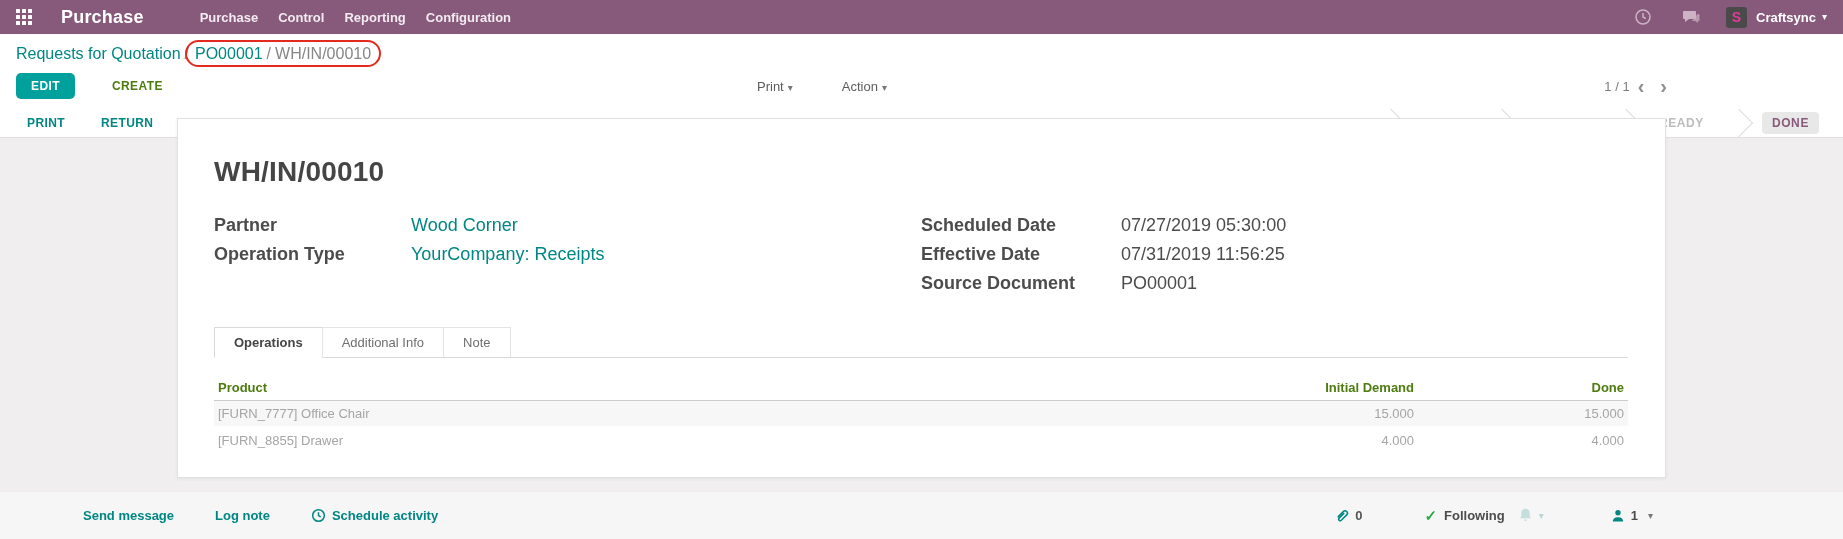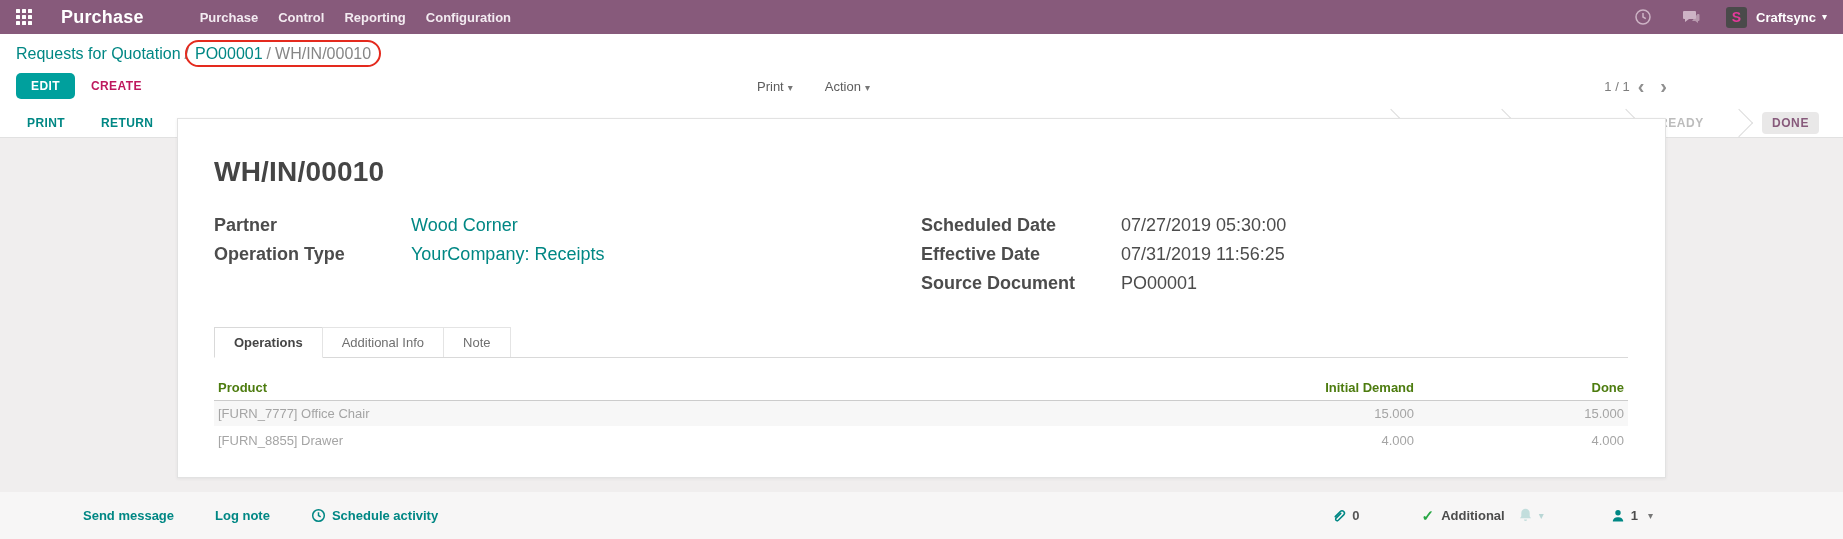--- a/index.html
+++ b/index.html
@@ -37,23 +37,23 @@
   .bc-link { color:#008784; cursor:pointer; }
   .bc-sep { color:#888; padding:0 4px; }
   .bc-current { color:#868686; }
   .bc-annot { position:relative; display:inline-block; padding:0 2px;text-align:center; }
   .red-oval { position:absolute; border:2.5px solid #e42a1e; border-radius:14px;
     top:-5px; bottom:-4px; left:-8px; right:-8px; pointer-events:none; }
   
   .cp-row { display:flex; align-items:center; padding:7px 16px 9px; position:relative; }
   .btn-edit { background:#00A09D; color:#fff; border:none; font-family:inherit;
     font-size:12px; font-weight:700; letter-spacing:.4px; padding:6px 15px; border-radius:5px; cursor:pointer; }
-  .btn-create { color:#be185d; font-size:12px; font-weight:700; letter-spacing:.4px;
-    margin-left:16px; cursor:pointer; }
-  .cp-dropdowns { position:absolute; left:757px; display:flex; gap:32px;align-items:center; }
+  .btn-create { color:#4d7c0f; font-size:12px; font-weight:700; letter-spacing:.4px;
+    margin-left:37px; cursor:pointer; }
+  .cp-dropdowns { position:absolute; left:757px; display:flex; gap:49px;align-items:center; }
   .dropdown-toggle { font-size:13px; color:#5c5c5c; cursor:pointer; }
   .dropdown-toggle .caret { color:#777; margin-left:4px; }
   .pager { margin-left:auto; display:flex; align-items:center; color:#7d7d7d; font-size:13px; margin-right:152px; }
   .pager-arrow { font-size:20px; line-height:13px; color:#8f8f8f; cursor:pointer; padding:0 8px; font-weight:700; }
   
   .statusbar { height:30px; background:#fff; border-bottom:1px solid #e1e1e1;
     display:flex; align-items:center; padding-left:27px; }
   .sb-buttons { display:flex; gap:36px; }
   .sb-btn { color:#008784; font-size:12px; font-weight:700; letter-spacing:.4px; cursor:pointer; }
   .steps { margin-left:auto; display:flex; align-items:center; height:100%; }
@@ -278,21 +278,21 @@
     <span class="attach">
       <span class="sm-icon">
         <svg viewBox="0 0 16 16" fill="none" stroke="currentColor" stroke-width="1.5" stroke-linecap="round">
           <path d="M4.2 8.6 L9.3 3.5 a2.4 2.4 0 0 1 3.4 3.4 L7.3 12.3 a1.55 1.55 0 0 1 -2.2 -2.2 L9.8 5.4"></path>
         </svg>
       </span>
       <span class="attach-count">0</span>
     </span>
     <span class="follow">
       <span class="check">✓</span>
-      <span class="follow-label">Additional</span>
+      <span class="follow-label">Following</span>
       <span class="bell">
         <svg viewBox="0 0 17 17" fill="currentColor">
           <path d="M8.5 1.8a4.2 4.2 0 0 0-4.2 4.2v3.2L3 11.3h11l-1.3-2.1V6a4.2 4.2 0 0 0-4.2-4.2z"></path>
           <path d="M7 12.5a1.5 1.5 0 0 0 3 0z"></path>
         </svg>
       </span>
       <span class="mini-caret">▾</span>
     </span>
     <span class="followers">
       <span class="sm-icon">

